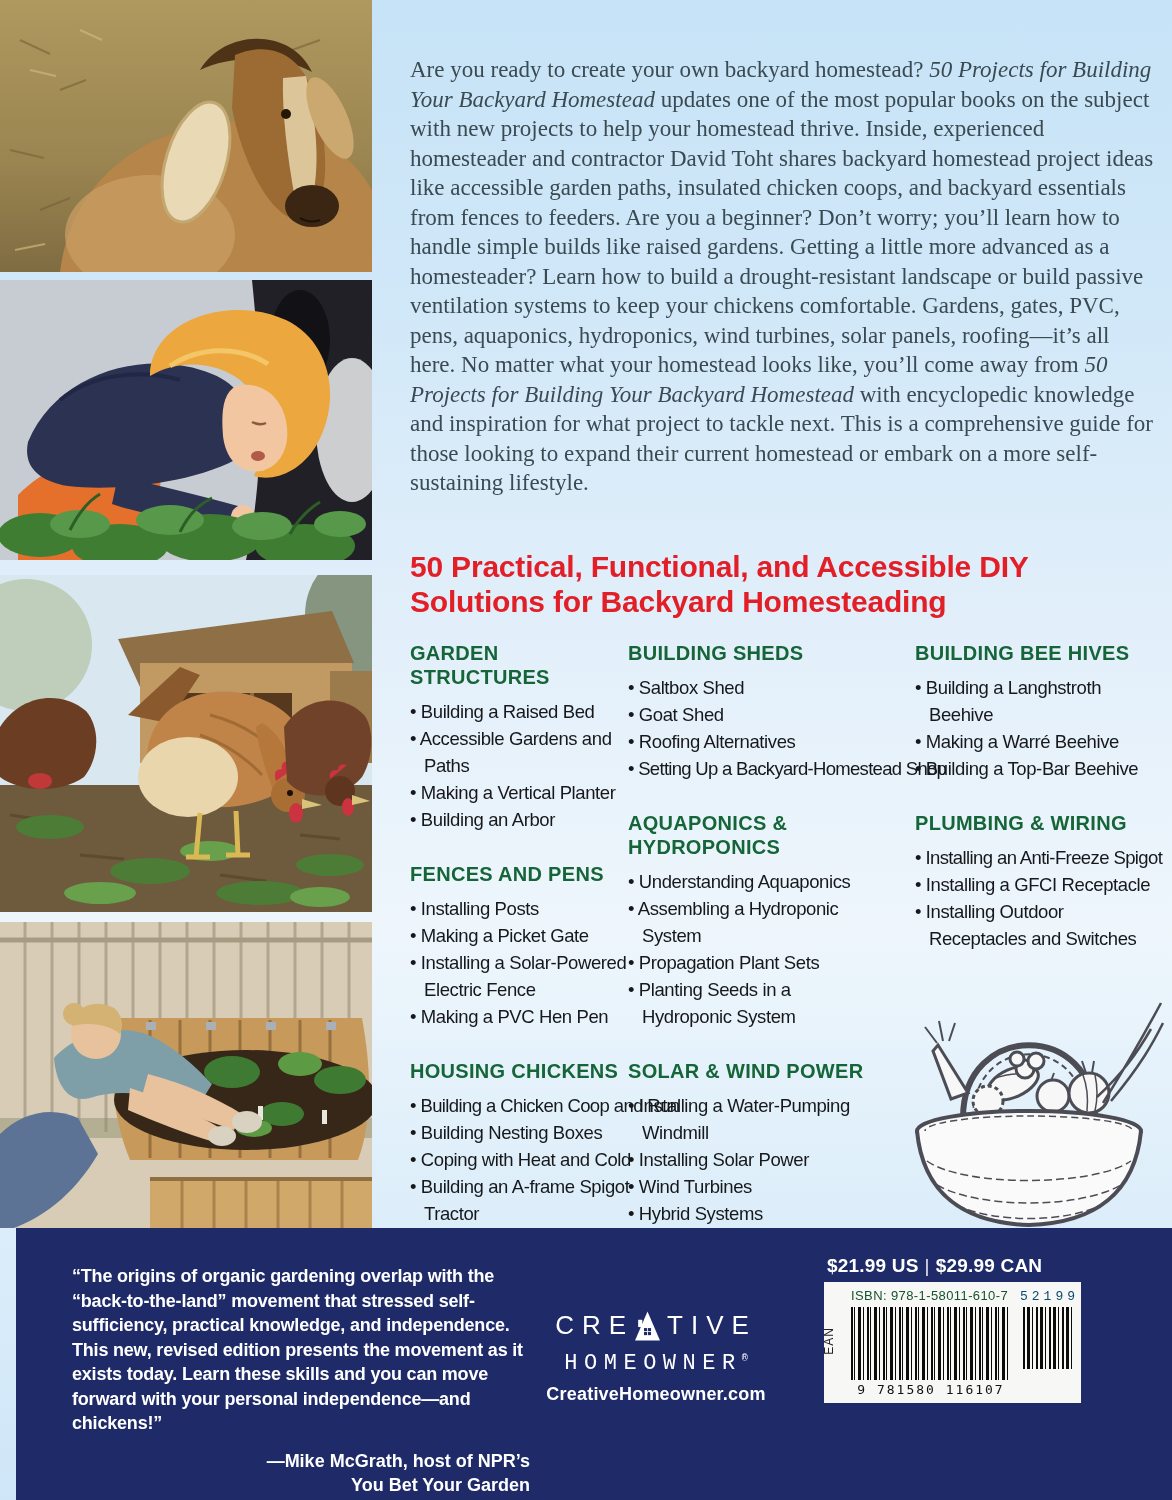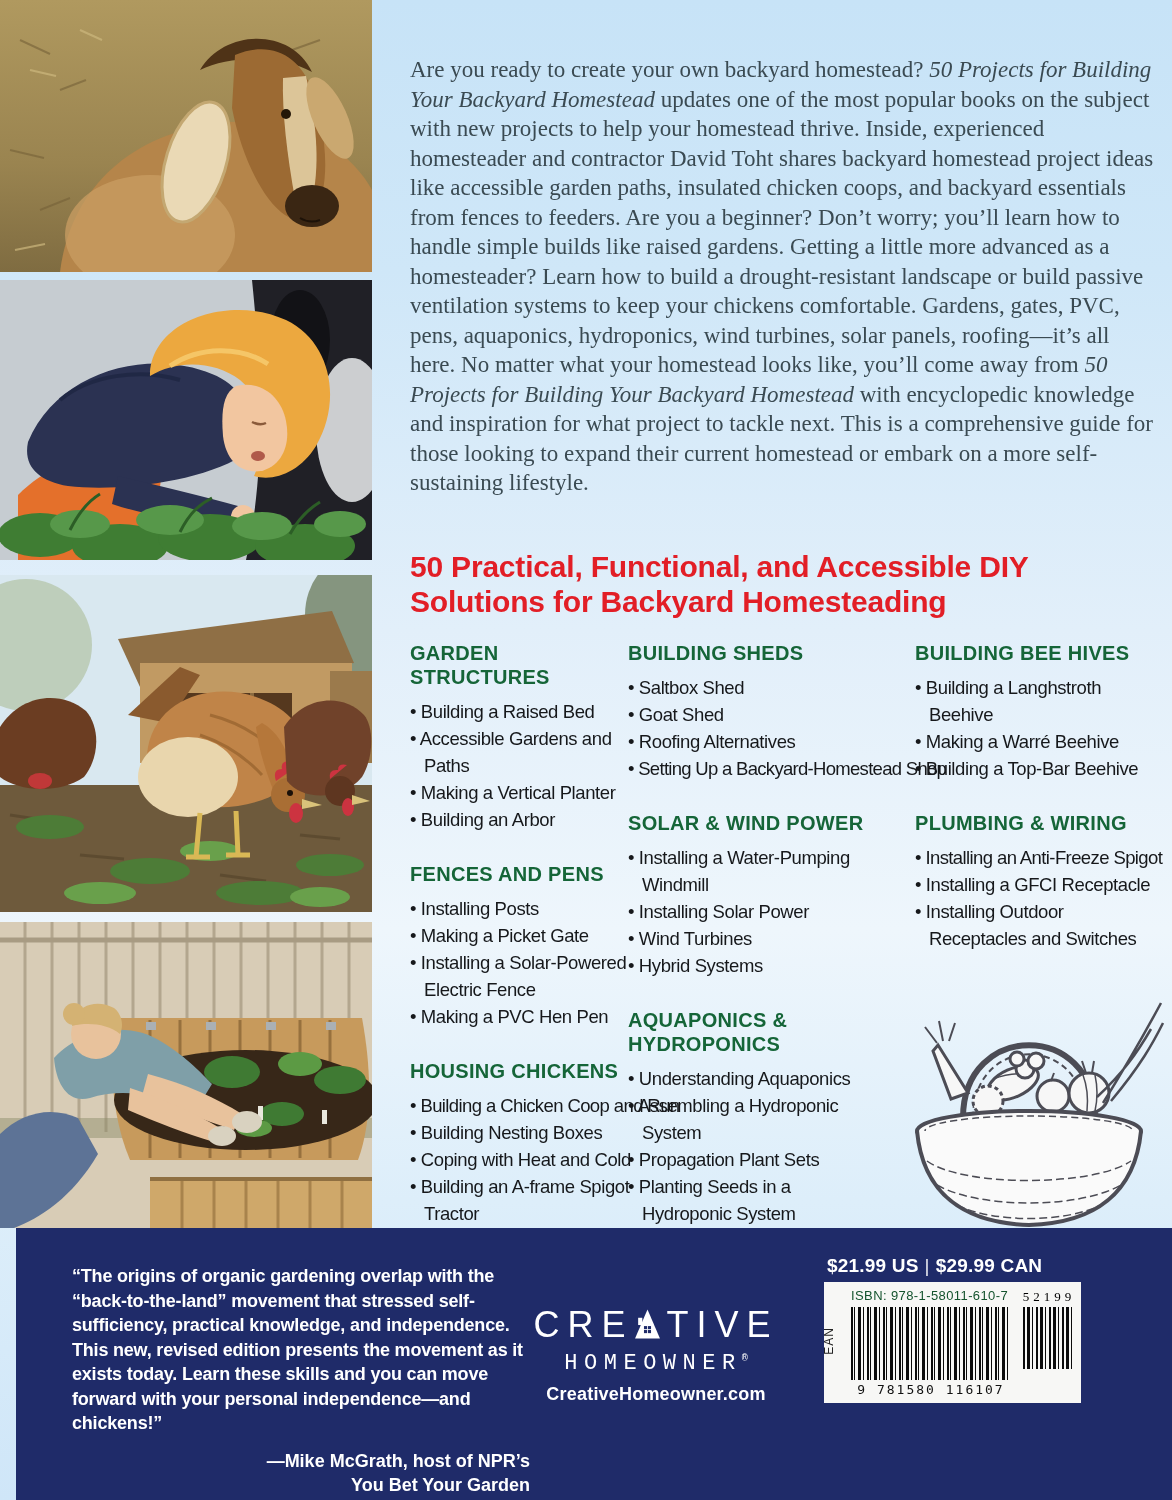--- a/index.html
+++ b/index.html
@@ -47,41 +47,41 @@
 
   
   .footer{position:absolute;left:16px;top:1228px;width:1172px;height:272px;background:#1f2b69;}
   .quote-block{position:absolute;left:56px;top:36px;width:458px;color:#fff;}
   .quote{margin:0;font-size:18px;line-height:24.5px;font-weight:700;letter-spacing:-0.2px;}
   .attrib{margin-top:13px;text-align:right;font-size:18px;line-height:24px;font-weight:700;}
   .attrib span{display:block;}
   .attrib .it{}
 
   .logo{position:absolute;left:510px;top:78px;width:260px;text-align:center;color:#fff;}
-  .logo-line1{display:flex;justify-content:center;align-items:center;
-              font-size:36px;line-height:38px;letter-spacing:8px;font-weight:400;}
+  .logo-line1{display:flex;justify-content:center;align-items:flex-end;
+              font-size:26px;line-height:38px;letter-spacing:8px;font-weight:400;}
   .logo-line1 .house-a{width:27px;height:32px;margin:0 6px 2px 0;}
   .logo-line2{font-size:22px;line-height:24px;letter-spacing:6.5px;margin-top:3px;font-weight:400;font-family:Liberation Mono, monospace;}
   .logo-line2 sup{font-size:10px;letter-spacing:0;}
   .logo-url{font-size:18px;font-weight:700;margin-top:8px;letter-spacing:0.2px;}
 
   .price{position:absolute;left:811px;top:27px;color:#fff;font-size:19px;font-weight:700;
          letter-spacing:0.2px;padding-bottom:5px;border-bottom:3px solid #a3a3a3;width:249px;}
   .price .divider{font-weight:400;padding:0 6px;opacity:0.9;}
 
   .barcode-box{position:absolute;left:808px;top:54px;width:257px;height:121px;background:#f7f7f5;}
   .ean{position:absolute;left:-9px;top:52px;transform:rotate(-90deg);font-size:12px;color:#222;letter-spacing:1px;}
   .isbn{position:absolute;left:27px;top:6px;font-size:13px;color:#14532d;letter-spacing:0.4px;}
   .bars-main{position:absolute;left:27px;top:25px;width:160px;height:73px;
       background:repeating-linear-gradient(90deg,#0b0b0b 0 2px,#f7f7f5 2px 3px,#0b0b0b 3px 4px,
       #f7f7f5 4px 7px,#0b0b0b 7px 10px,#f7f7f5 10px 12px,#0b0b0b 12px 13px,#f7f7f5 13px 16px);}
   .digits-main{position:absolute;left:18px;top:100px;width:178px;text-align:center;
       font-family:"DejaVu Sans Mono",monospace;font-size:13px;color:#111;letter-spacing:2px;}
-  .addon-digits{position:absolute;left:196px;top:7px;width:58px;text-align:center;
-      font-family:Liberation Serif, serif;font-size:13px;color:#000000;letter-spacing:4px;}
+  .addon-digits{position:absolute;left:196px;top:7px;width:58px;text-align:left;
+      font-family:Liberation Mono, monospace;font-size:13px;color:#0c4a6e;letter-spacing:4px;}
   .bars-addon{position:absolute;left:199px;top:25px;width:52px;height:62px;
       background:repeating-linear-gradient(90deg,#0b0b0b 0 2px,#f7f7f5 2px 4px,#0b0b0b 4px 7px,
       #f7f7f5 7px 9px,#0b0b0b 9px 10px,#f7f7f5 10px 13px);}
 </style>
 </head>
 <body>
 
 <div class="page">
 
   <div class="photo" id="photo-goat" aria-label="Brown Nubian goat standing in a straw pasture">
@@ -328,36 +328,36 @@
   <div class="col" id="col-2">
     <div class="toc-section sec-sheds">
       <h3>BUILDING SHEDS</h3>
       <ul>
           <li>Saltbox Shed</li>
           <li>Goat Shed</li>
           <li>Roofing Alternatives</li>
           <li>Setting Up a Backyard-Homestead Shop</li>
         </ul>
     </div>
+    <div class="toc-section sec-aqua">
+      <h3>AQUAPONICS &amp; HYDROPONICS</h3>
+      <ul>
+          <li>Understanding Aquaponics</li>
+          <li>Assembling a Hydroponic System</li>
+          <li>Propagation Plant Sets</li>
+          <li>Planting Seeds in a Hydroponic System</li>
+        </ul>
+    </div>
     <div class="toc-section sec-solar">
       <h3>SOLAR &amp; WIND POWER</h3>
       <ul>
           <li>Installing a Water-Pumping Windmill</li>
           <li>Installing Solar Power</li>
           <li>Wind Turbines</li>
           <li>Hybrid Systems</li>
-        </ul>
-    </div>
-    <div class="toc-section sec-aqua">
-      <h3>AQUAPONICS &amp; HYDROPONICS</h3>
-      <ul>
-          <li>Understanding Aquaponics</li>
-          <li>Assembling a Hydroponic System</li>
-          <li>Propagation Plant Sets</li>
-          <li>Planting Seeds in a Hydroponic System</li>
         </ul>
     </div>
   </div>
 
   <div class="col" id="col-3">
     <div class="toc-section sec-bees">
       <h3>BUILDING BEE HIVES</h3>
       <ul>
           <li>Building a Langhstroth Beehive</li>
           <li>Making a Warré Beehive</li>

